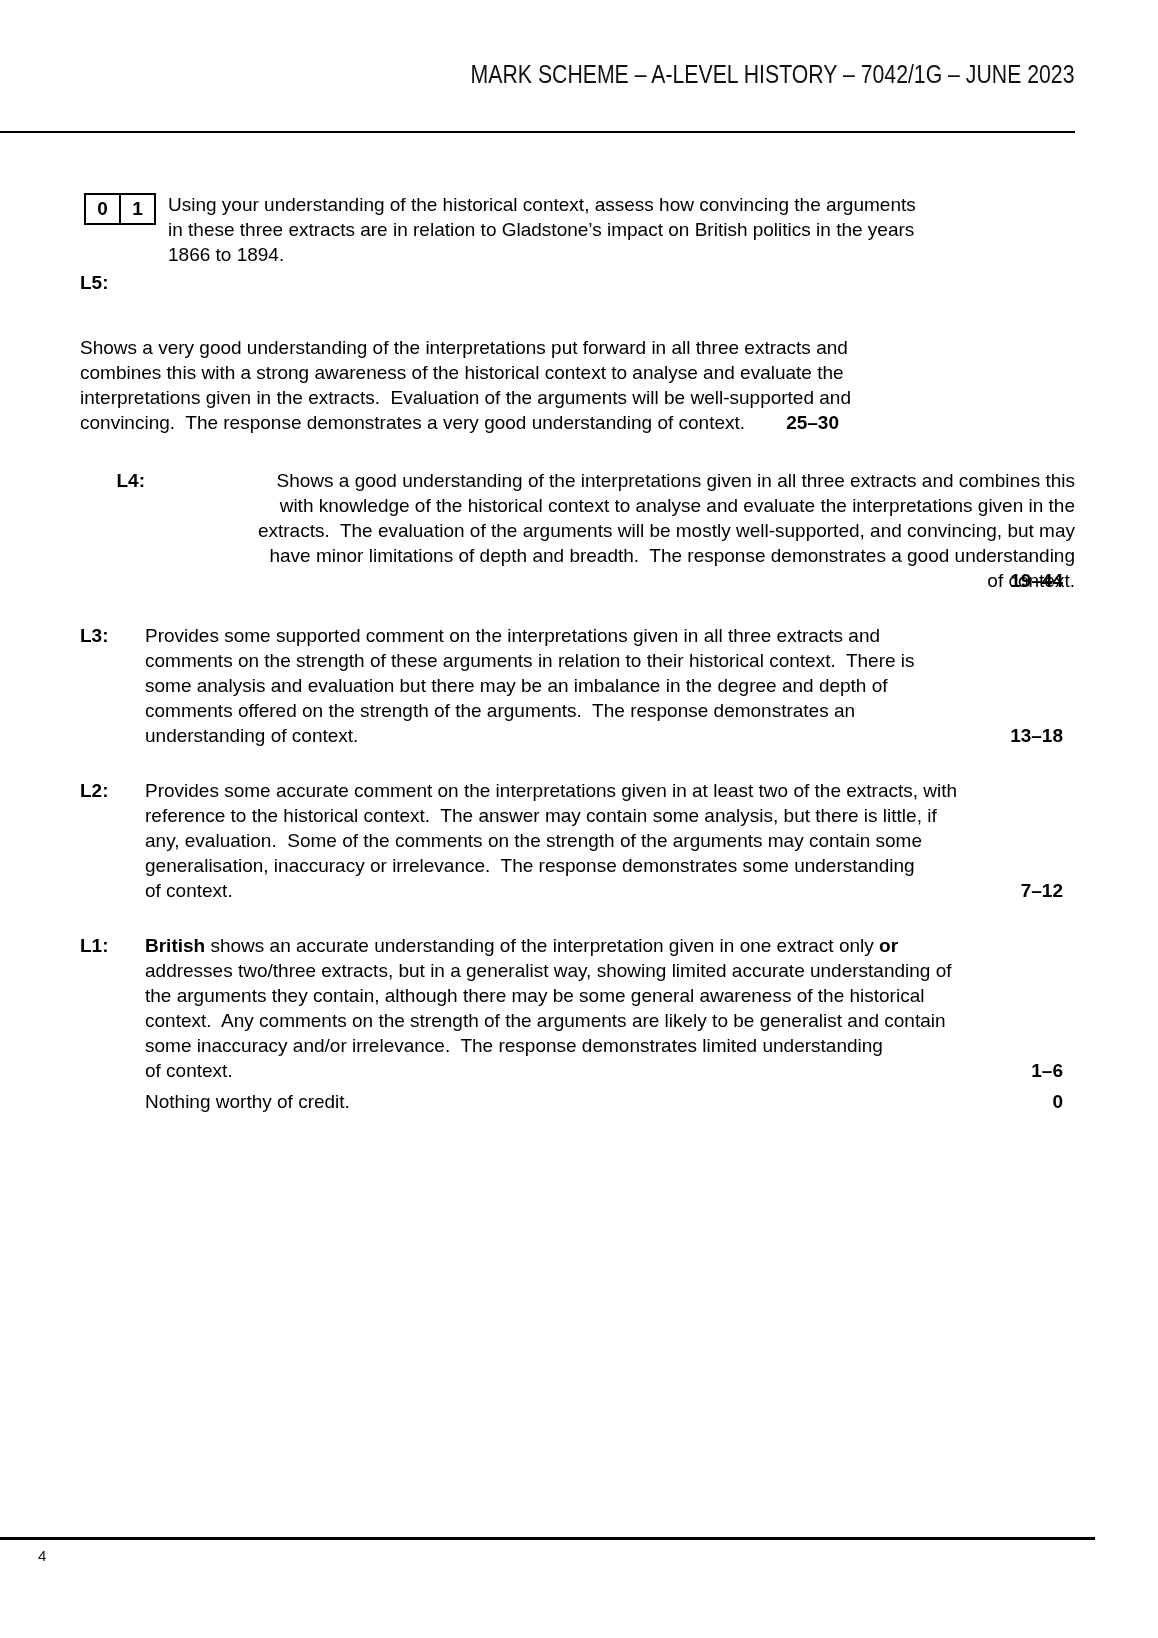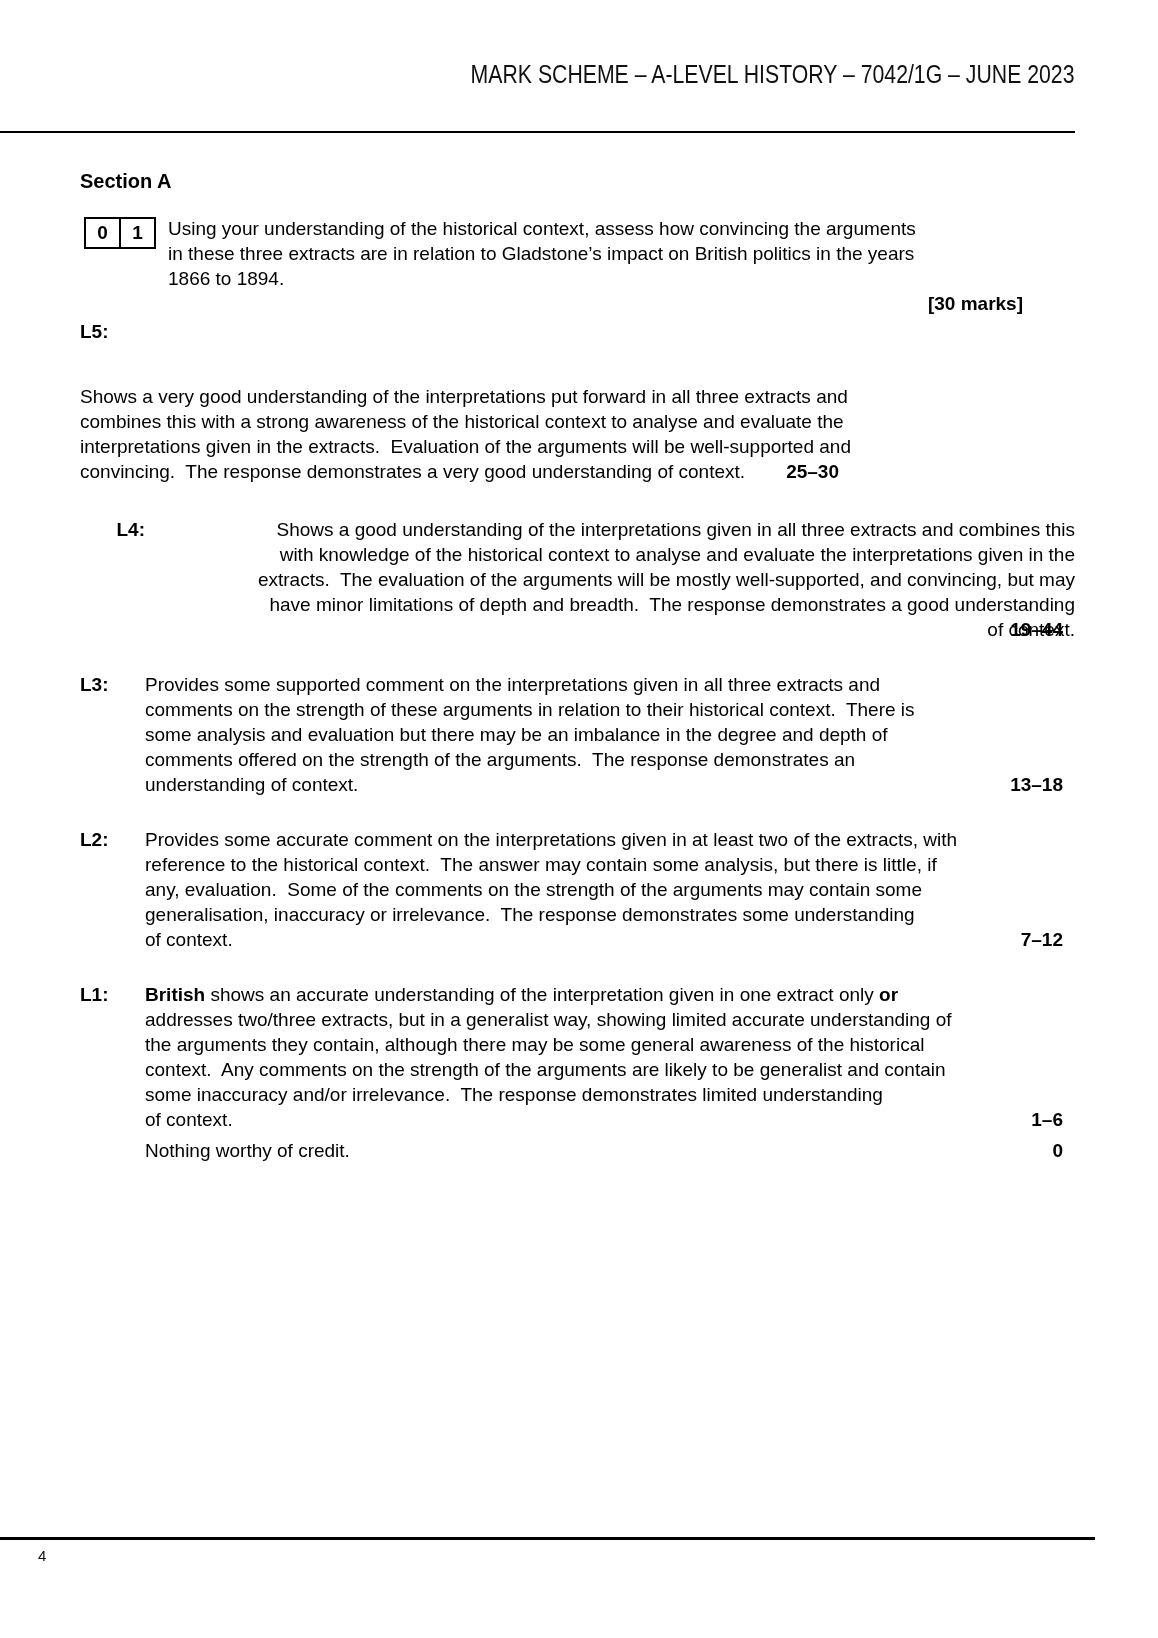--- a/index.html
+++ b/index.html
@@ -135,33 +135,31 @@
   }
 </style>
 </head>
 <body>
 
 <div class="header-title">MARK SCHEME – A-LEVEL HISTORY – 7042/1G – JUNE 2023</div>
 <div class="header-rule"></div>
 
 <div class="content">
 
-  <h2 class="section-title">Section A</h2>
 
   <div class="question-row">
     <div class="qnum">
       <span class="qcell">0</span>
       <span class="qcell">1</span>
     </div>
     <div class="qtext pre">Using your understanding of the historical context, assess how convincing the arguments
 in these three extracts are in relation to Gladstone’s impact on British politics in the years
 1866 to 1894.</div>
   </div>
 
-  <div class="marks-line">[30 marks]</div>
 
 
 
 
   <div class="level-row first">
     <div class="level-label">L5:</div>
     <div class="level-body">
       <div class="pre">Shows a very good understanding of the interpretations put forward in all three extracts and
 combines this with a strong awareness of the historical context to analyse and evaluate the
 interpretations given in the extracts.  Evaluation of the arguments will be well-supported and

